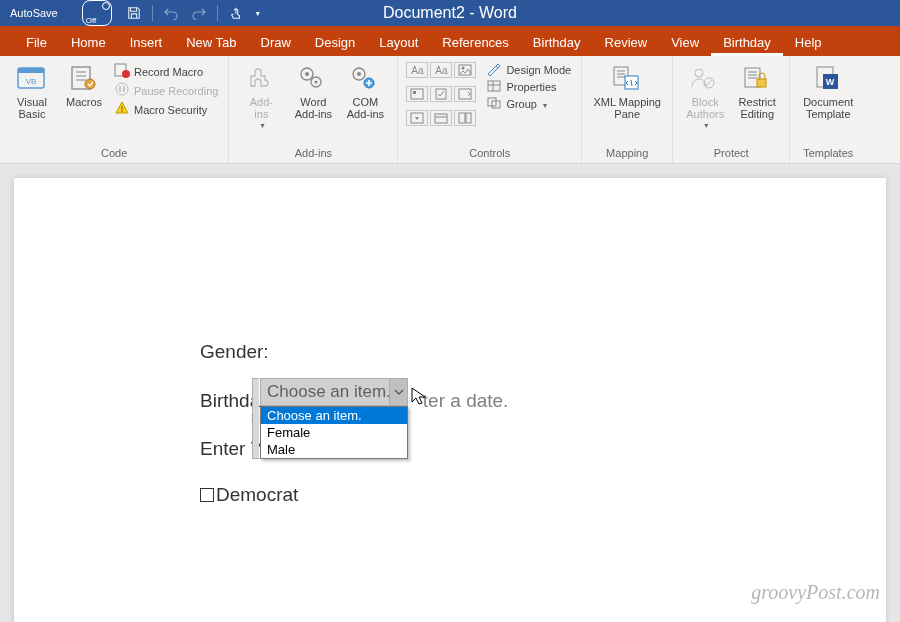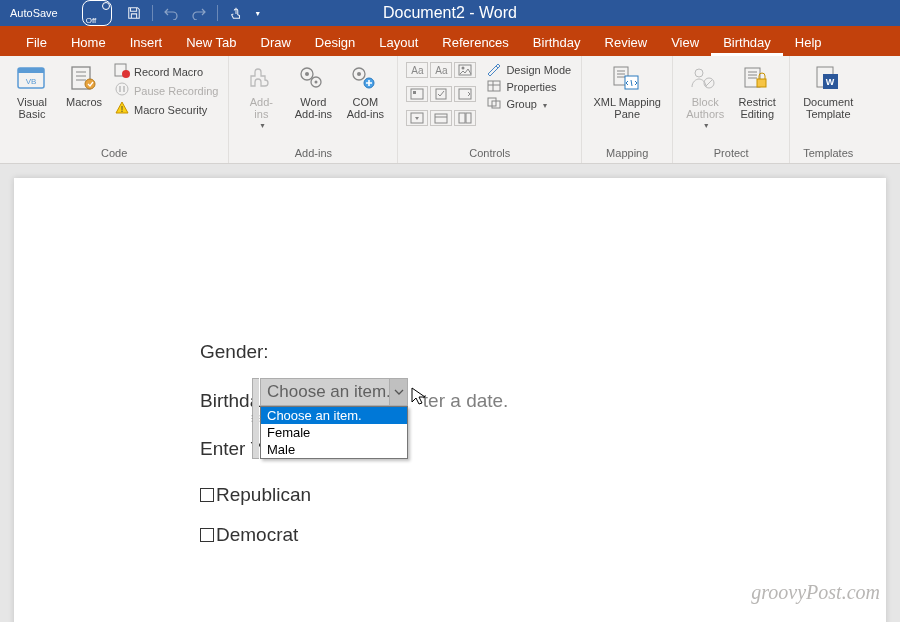--- a/index.html
+++ b/index.html
@@ -362,23 +362,20 @@
     </div>
 
     <div class="field-line">
       <span class="label">Birthday</span><span style="visibility:hidden">: Click or tap to en</span><span class="placeholder">ter a date.</span>
     </div>
 
     <div class="field-line">
       <span class="label">Enter Yo</span><span style="visibility:hidden">ur vote.</span>
     </div>
 
-    <div class="checkbox-line">
-      <span class="chk"></span><span>Republican</span>
-    </div>
 
     <div class="checkbox-line">
       <span class="chk"></span><span>Democrat</span>
     </div>
 
   </div>
 
   <div class="dd-wrap">
     <div class="dd-handle">⋮⋮</div>
     <div class="dd-head">

